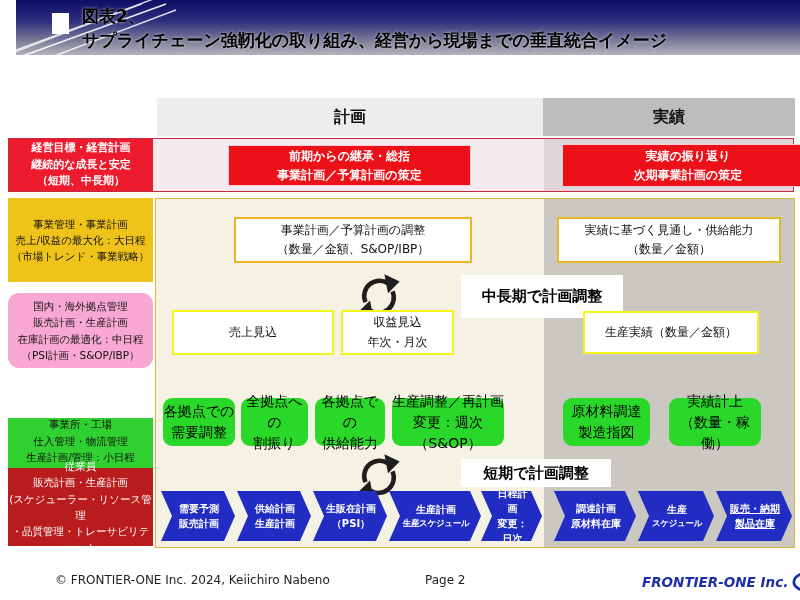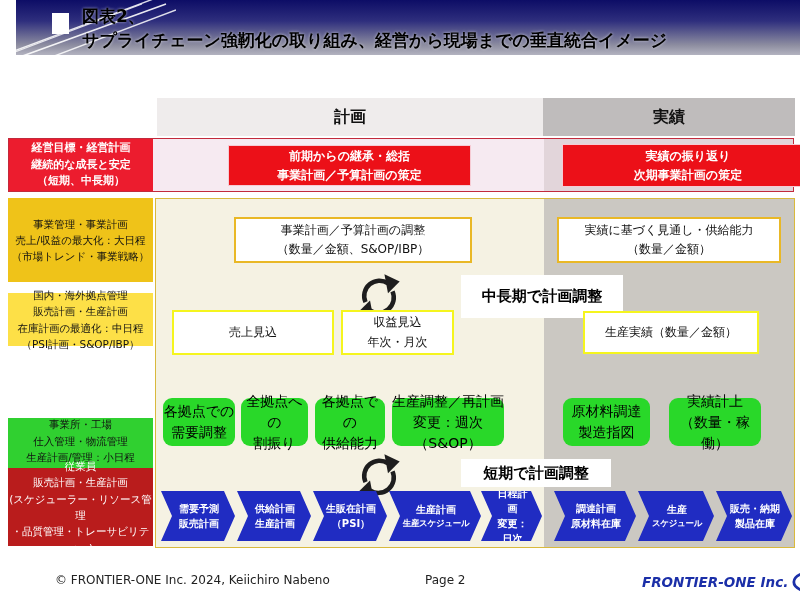--- a/index.html
+++ b/index.html
@@ -31,21 +31,21 @@
   .redbox{position:absolute;background:#EC1018;border:1px solid #F6CBD4;color:#fff;font-weight:bold;
           font-size:12px;line-height:1.55;display:flex;flex-direction:column;justify-content:center;
           text-align:center;box-sizing:border-box;}
   .redbox-plan{left:228px;top:145px;width:243px;height:41px;}
   .redbox-actual{left:562px;top:144px;width:252px;height:43px;}
 
   
   .lab{position:absolute;left:8px;width:145px;display:flex;flex-direction:column;justify-content:center;
        text-align:center;font-size:10.5px;line-height:1.55;color:#111;}
   .lab-business{top:198px;height:84px;background:#EFC319;}
-  .lab-sites{top:293px;height:53px;background:#fde047;}
+  .lab-sites{top:293px;height:75px;background:#f9a8d4;border-radius:11px;}
   .lab-factory{top:378px;height:78px;background:#30D030;margin-top:40px;}
   .lab-workers{top:468px;height:78px;background:#b91c1c;color:#fff;}
 
   
   .content{position:absolute;left:155px;top:198px;width:640px;height:350px;border:1px solid #D9B93C;box-sizing:border-box;}
   .content .bg-plan{position:absolute;left:0;top:0;width:388px;height:100%;background:#F5F2E3;}
   .content .bg-actual{position:absolute;left:388px;top:0;width:250px;height:100%;background:#CBC8C2;}
 
   .wbox{position:absolute;background:#fff;display:flex;flex-direction:column;justify-content:center;
         align-items:center;text-align:center;font-size:12px;line-height:1.6;color:#111;box-sizing:border-box;}
@@ -62,21 +62,21 @@
        font-size:14px;line-height:1.5;color:#000;}
   .g1{left:163px;width:72px;} .g2{left:241px;width:67px;} .g3{left:315px;width:70px;}
   .g4{left:392px;width:112px;} .g5{left:563px;width:87px;} .g6{left:669px;width:92px;}
 
   .chv{position:absolute;top:491px;height:50px;background:#202CC2;color:#fff;font-weight:bold;
        font-size:10px;line-height:1.5;display:flex;flex-direction:column;justify-content:center;
        text-align:center;box-sizing:border-box;padding-left:12px;padding-right:10px;
        clip-path:polygon(0 0,calc(100% - 11px) 0,100% 50%,calc(100% - 11px) 100%,0 100%,11px 50%);}
   .c1{left:161px;width:74px;} .c2{left:237px;width:74px;text-align:center;} .c3{left:313px;width:74px;}
   .c4{left:389px;width:92px;} .c5{left:481px;width:61px;}
-  .a1{left:554px;width:82px;} .a2{left:638px;width:76px;} .a3{left:716px;width:76px;}
+  .a1{left:554px;width:82px;} .a2{left:638px;width:76px;} .a3{left:716px;width:76px;text-decoration:underline;}
   .chv .small{font-size:8.5px;letter-spacing:-0.3px;}
 
   .ann{position:absolute;background:#fff;display:flex;align-items:center;justify-content:center;
        font-size:15px;font-weight:bold;color:#000;}
   .ann-mid{left:461px;top:275px;width:162px;height:43px;}
   .ann-short{left:461px;top:459px;width:150px;height:28px;}
 
   .cycle{position:absolute;width:54px;height:54px;}
   .cycle1{left:352px;top:268px;}
   .cycle2{left:352px;top:448px;}

